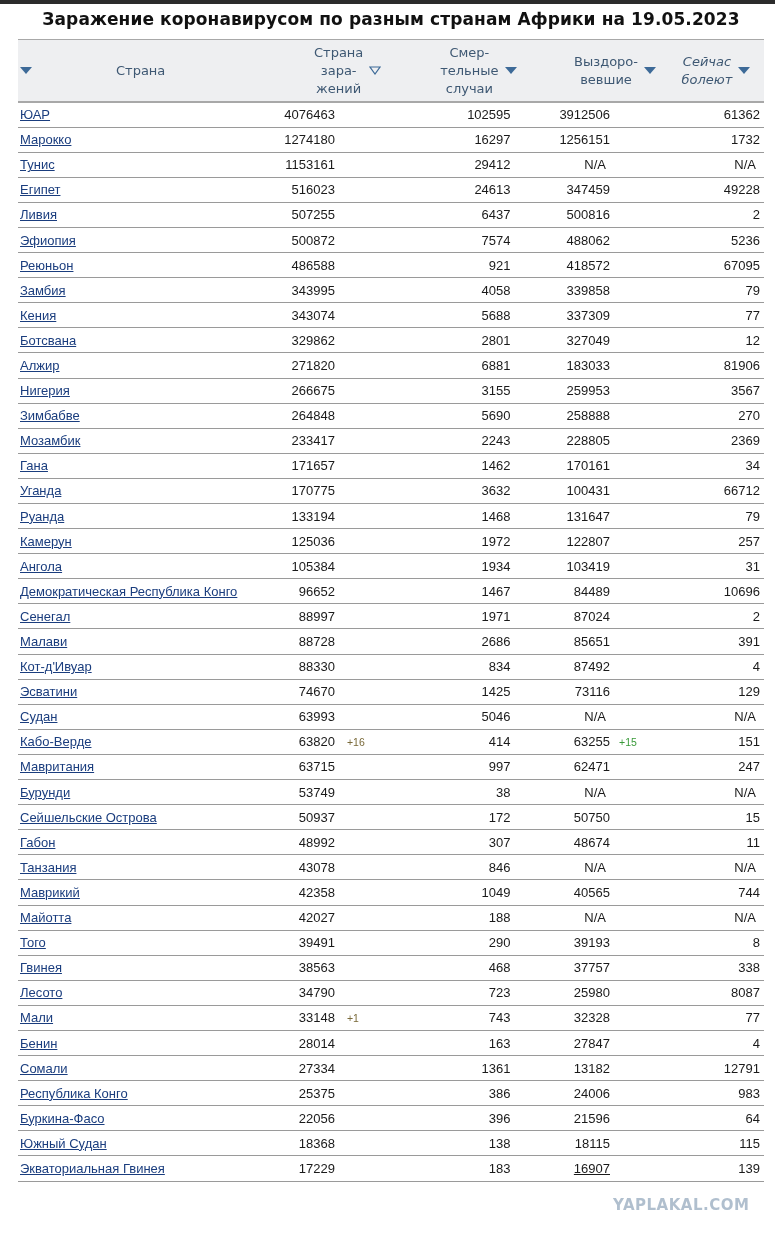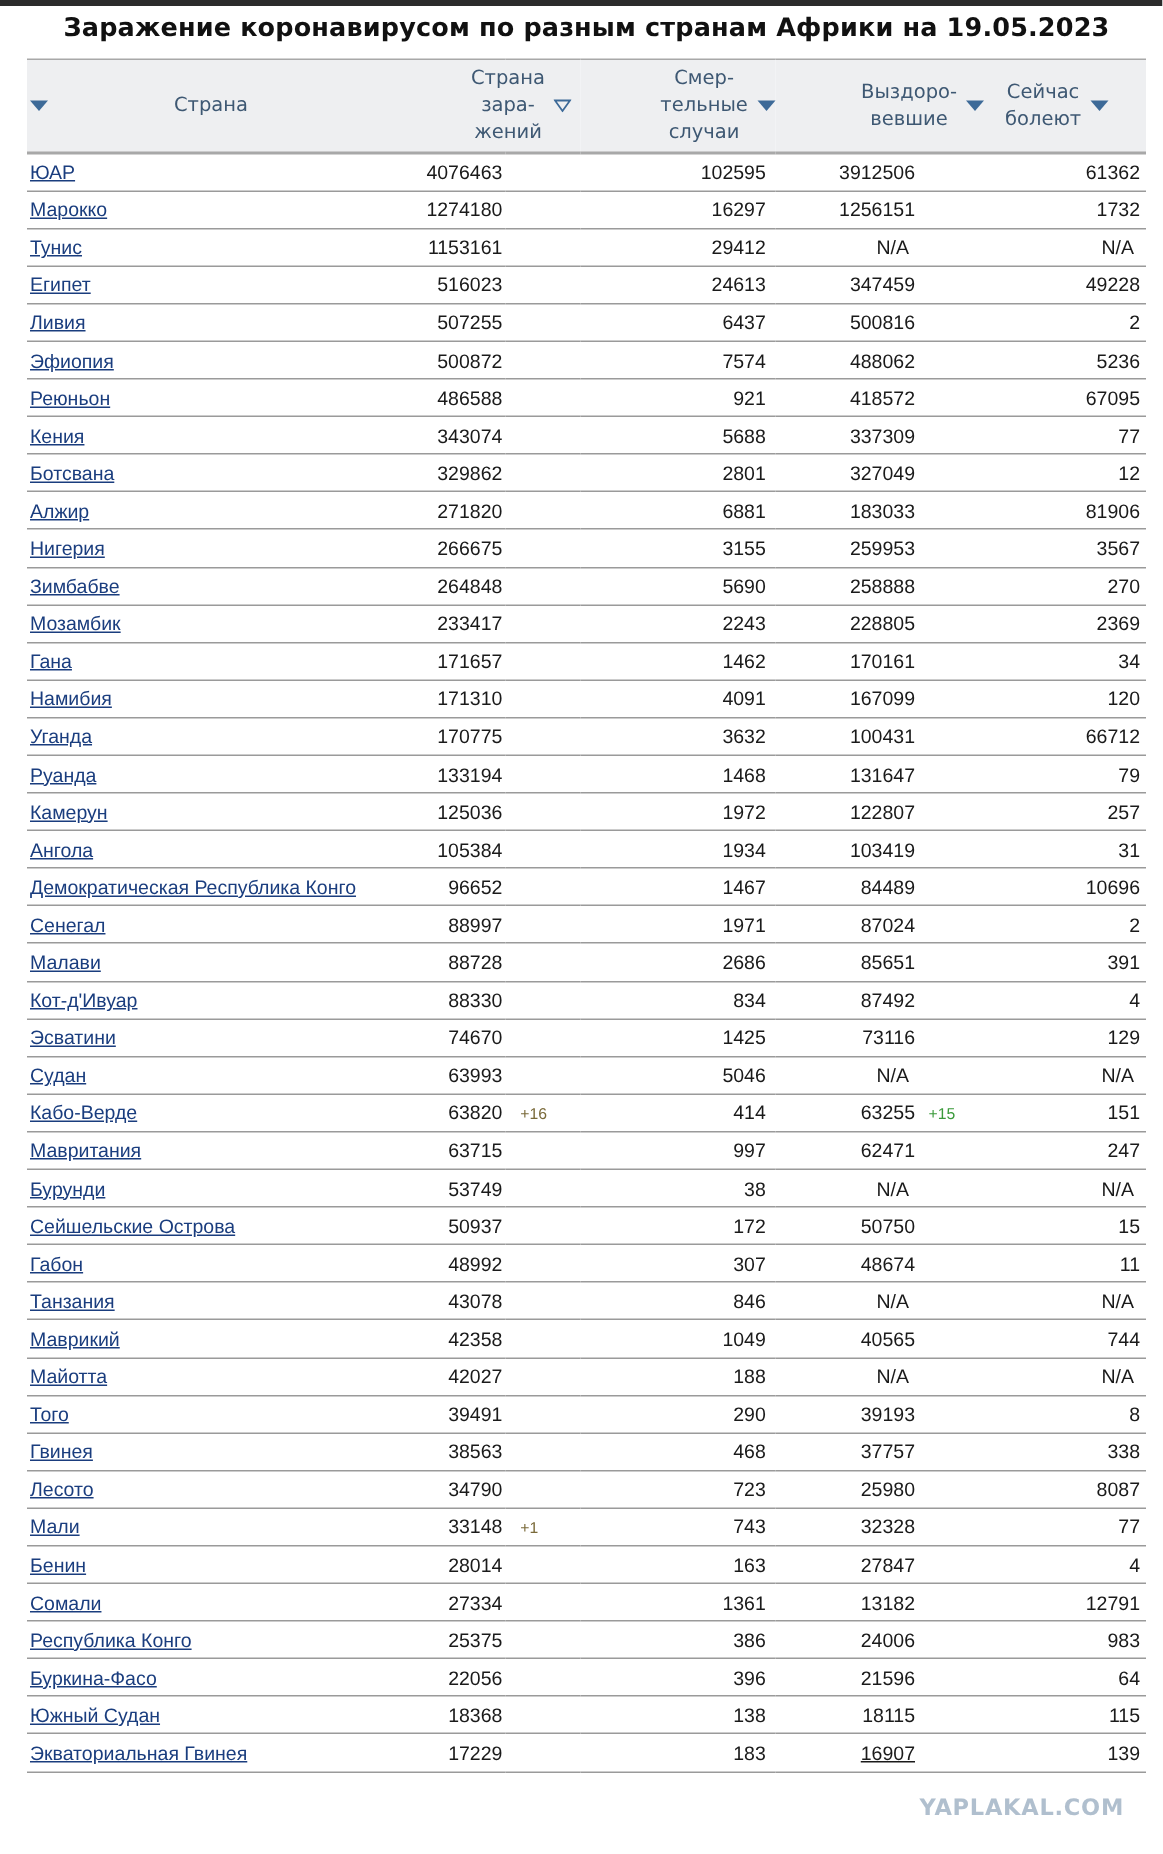--- a/index.html
+++ b/index.html
@@ -84,21 +84,21 @@
         </div>
       </th>
       <th class="col-recovered" colspan="2">
         <div class="th-inner" style="justify-content:flex-end;padding-right:14px;">
           <span class="th-label">Выздоро-
 вевшие</span>
           <span class="arrow"></span>
         </div>
       </th>
       <th class="col-active">
-        <div class="th-inner" style="justify-content:flex-start;padding-right:2px;">
+        <div class="th-inner" style="justify-content:center;padding-right:2px;font-style:italic;">
           <span class="th-label">Сейчас
 болеют</span>
           <span class="arrow"></span>
         </div>
       </th>
     </tr>
   </thead>
   <tbody id="tbody">
       <tr>
         <td class="country"><a href="#">ЮАР</a></td>
@@ -157,20 +157,29 @@
       <tr>
         <td class="country"><a href="#">Реюньон</a></td>
         <td class="num">486588</td>
         <td style="text-align:left;"><span class="delta brown"></span></td>
         <td class="num" style="padding-right:6px;">921</td>
         <td class="num" style="padding-right:0;">418572</td>
         <td style="text-align:left;width:60px;"><span class="delta green" style="margin-left:4px;"></span></td>
         <td class="num" style="padding-right:4px;">67095</td>
       </tr>
       <tr>
+        <td class="country"><a href="#">Замбия</a></td>
+        <td class="num">343995</td>
+        <td style="text-align:left;"><span class="delta brown"></span></td>
+        <td class="num" style="padding-right:6px;">4058</td>
+        <td class="num" style="padding-right:0;">339858</td>
+        <td style="text-align:left;width:60px;"><span class="delta green" style="margin-left:4px;"></span></td>
+        <td class="num" style="padding-right:4px;">79</td>
+      </tr>
+      <tr>
         <td class="country"><a href="#">Кения</a></td>
         <td class="num">343074</td>
         <td style="text-align:left;"><span class="delta brown"></span></td>
         <td class="num" style="padding-right:6px;">5688</td>
         <td class="num" style="padding-right:0;">337309</td>
         <td style="text-align:left;width:60px;"><span class="delta green" style="margin-left:4px;"></span></td>
         <td class="num" style="padding-right:4px;">77</td>
       </tr>
       <tr>
         <td class="country"><a href="#">Ботсвана</a></td>
@@ -218,29 +227,20 @@
         <td class="num" style="padding-right:4px;">2369</td>
       </tr>
       <tr>
         <td class="country"><a href="#">Гана</a></td>
         <td class="num">171657</td>
         <td style="text-align:left;"><span class="delta brown"></span></td>
         <td class="num" style="padding-right:6px;">1462</td>
         <td class="num" style="padding-right:0;">170161</td>
         <td style="text-align:left;width:60px;"><span class="delta green" style="margin-left:4px;"></span></td>
         <td class="num" style="padding-right:4px;">34</td>
-      </tr>
-      <tr>
-        <td class="country"><a href="#">Намибия</a></td>
-        <td class="num">171310</td>
-        <td style="text-align:left;"><span class="delta brown"></span></td>
-        <td class="num" style="padding-right:6px;">4091</td>
-        <td class="num" style="padding-right:0;">167099</td>
-        <td style="text-align:left;width:60px;"><span class="delta green" style="margin-left:4px;"></span></td>
-        <td class="num" style="padding-right:4px;">120</td>
       </tr>
       <tr>
         <td class="country"><a href="#">Уганда</a></td>
         <td class="num">170775</td>
         <td style="text-align:left;"><span class="delta brown"></span></td>
         <td class="num" style="padding-right:6px;">3632</td>
         <td class="num" style="padding-right:0;">100431</td>
         <td style="text-align:left;width:60px;"><span class="delta green" style="margin-left:4px;"></span></td>
         <td class="num" style="padding-right:4px;">66712</td>
       </tr>

